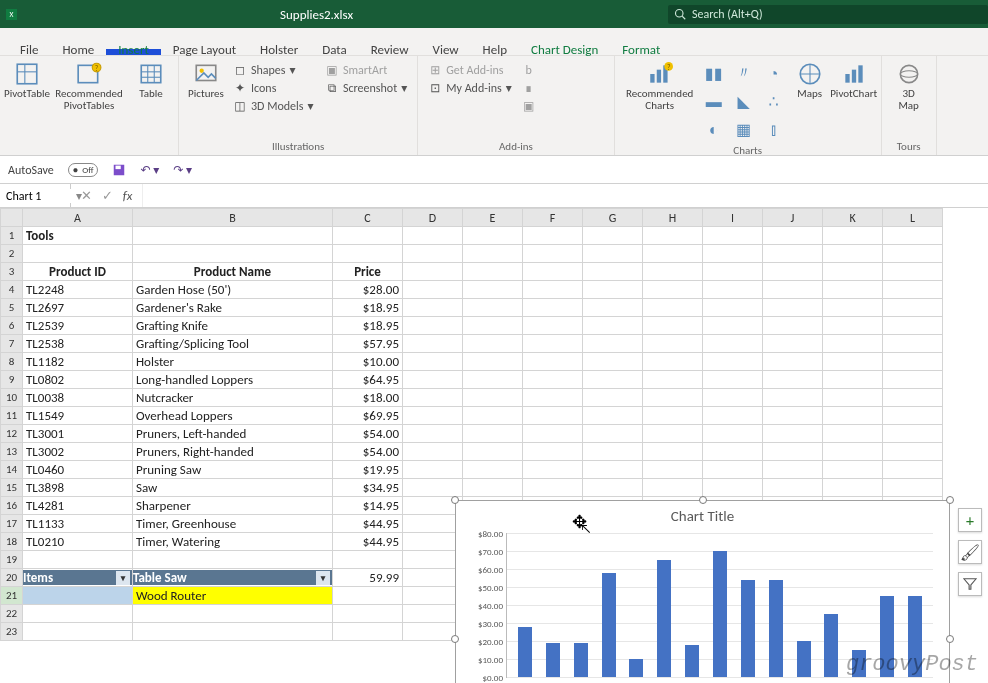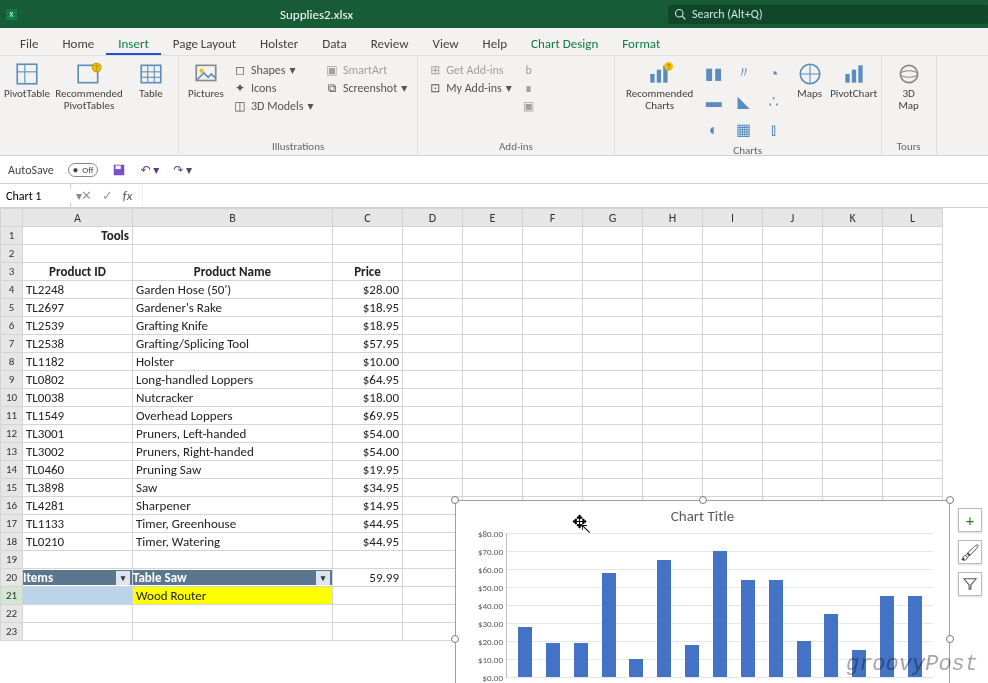--- a/index.html
+++ b/index.html
@@ -9,22 +9,22 @@
   .titlebar { height: 28px; background: #185c37; display: flex; align-items: center; color: #fff; }
   .titlebar .left { display: flex; align-items: center; gap: 4px; padding-left: 6px; width: 70px; }
   .titlebar .title { flex: 0 0 auto; padding: 0 10px; font-size: 13px; margin-left: 200px; }
   .titlebar .tb-icon { width: 11px; height: 11px; }
   .titlebar .search { margin-left: auto; background: #10462a; height: 19px; width: 320px; display: flex; align-items: center; padding: 0 6px; gap: 6px; border-radius: 2px; }
   .titlebar .search input { background: transparent; border: none; outline: none; color: #cfe8da; font-size: 12px; width: 100%; }
   .titlebar .search input::placeholder { color: #cfe8da; }
 
   
   .ribbon-tabs { height: 28px; background: #f3f2f1; display: flex; align-items: flex-end; padding-left: 8px; font-size: 13px; border-bottom: 1px solid #e1dfdd; }
-  .ribbon-tabs .tab { padding: 2px 12px; height: 27px; line-height: 27px; color: #424242; cursor: pointer; }
-  .ribbon-tabs .tab.active { color: #107c41; border-bottom: 2px solid #1d4ed8; font-weight: 400; }
+  .ribbon-tabs .tab { padding: 8px 12px; height: 27px; line-height: 27px; color: #424242; cursor: pointer; }
+  .ribbon-tabs .tab.active { color: #107c41; border-bottom: 6px solid #1d4ed8; font-weight: 400; }
   .ribbon-tabs .tab.context { color: #107c41; }
 
   
   .ribbon { background: #f3f2f1; height: 100px; border-bottom: 1px solid #d0d0d0; display: flex; }
   .group { display: flex; flex-direction: column; justify-content: space-between; border-right: 1px solid #e1dfdd; padding: 4px 6px 0 6px; }
   .group .controls { display: flex; align-items: flex-start; gap: 2px; flex: 1; }
   .group-label { text-align: center; font-size: 11px; color: #666; padding: 2px 0; }
   .big-btn { display: flex; flex-direction: column; align-items: center; width: 60px; font-size: 11px; color: #424242; cursor: pointer; }
   .big-btn.narrow { width: 42px; }
   .big-btn .glyph { width: 28px; height: 28px; display: flex; align-items: center; justify-content: center; font-size: 20px; color: #666; }
@@ -55,21 +55,21 @@
   .sheet { position: relative; }
   table.grid { border-collapse: collapse; table-layout: fixed; }
   table.grid th, table.grid td { border: 1px solid #d4d4d4; height: 18px; font-size: 13px; padding: 0 3px; white-space: nowrap; overflow: hidden; background: #fff; }
   table.grid th { background: #e6e6e6; font-weight: normal; color: #333; text-align: center; }
   table.grid th.rowh { width: 22px; font-size: 11px; }
   table.grid th.colh { height: 18px; font-size: 12px; }
   .col-A { width: 110px; }
   .col-B { width: 200px; }
   .col-C { width: 70px; }
   .col-N { width: 60px; }
-  .bold { font-weight: bold; text-align: right; }
+  .bold { font-weight: bold; }
   .center { text-align: center; }
   .right { text-align: right; }
   .sel td { background: #ece9f5; }
   .hdrsel { background: #d2e7d0 !important; }
   .dropcell { background: #5a7691; color: #fff; font-weight: bold; display:flex; align-items:center; justify-content:space-between; padding-right:2px; }
   .dropbtn { width: 14px; height: 14px; background: #dde6ef; color:#333; display:inline-flex; align-items:center; justify-content:center; font-size:9px; }
   .yellow td:nth-child(3) { background: #ffff00; }
   .row21sel td:nth-child(2) { background: #bcd4ea; }
 
   

